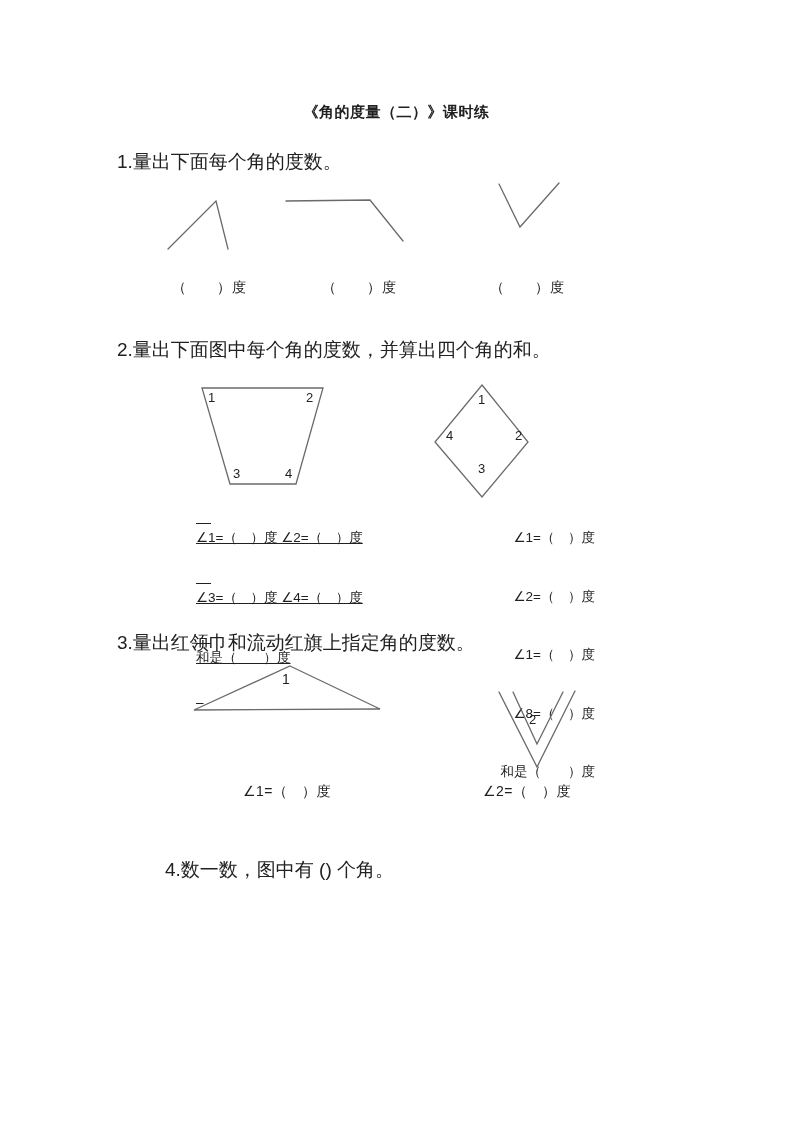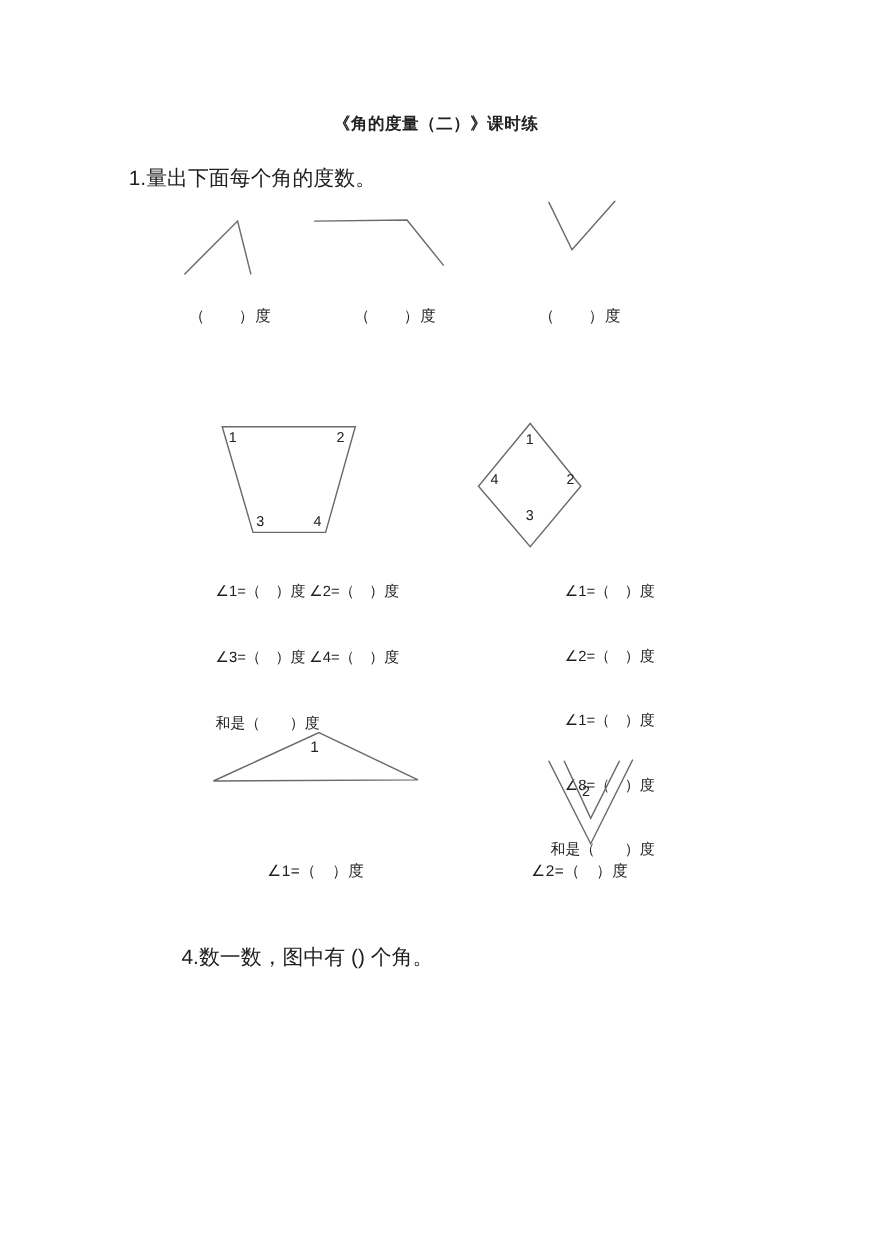--- a/index.html
+++ b/index.html
@@ -49,30 +49,31 @@
   <svg class="fig" style="left:150px;top:175px;" width="430" height="80" viewBox="150 175 430 80">
     <polyline points="168,249 216,201 228,249"></polyline>
     <polyline points="286,201 370,200 403,241"></polyline>
     <polyline points="499,184 520,227 559,183"></polyline>
   </svg>
 
   <div class="abs blank" style="left:172px;top:279px;">（　　）度</div>
   <div class="abs blank" style="left:322px;top:279px;">（　　）度</div>
   <div class="abs blank" style="left:490px;top:279px;">（　　）度</div>
 
+  <div class="abs q-heading" style="left:117px;top:337px;">2.量出下面图中每个角的度数，并算出四个角的和。</div>
 
   <svg class="fig" style="left:190px;top:378px;" width="145" height="115" viewBox="190 378 145 115">
     <polygon points="202,388 323,388 296,484 230,484"></polygon>
   </svg>
   <div class="abs fig-label" style="left:208px;top:390px;">1</div>
   <div class="abs fig-label" style="left:306px;top:390px;">2</div>
   <div class="abs fig-label" style="left:233px;top:466px;">3</div>
   <div class="abs fig-label" style="left:285px;top:466px;">4</div>
 
-  <div class="abs ans-block" style="left:196px;top:488px;">
+  <div class="abs ans-block" style="left:196px;top:488px;text-decoration:underline;">
     <div>∠1=（　）度 ∠2=（　）度</div>
     <div>∠3=（　）度 ∠4=（　）度</div>
     <div>和是（　　）度</div>
   </div>
 
   <svg class="fig" style="left:428px;top:378px;" width="108" height="126" viewBox="428 378 108 126">
     <polygon points="482,385 528,442 482,497 435,442"></polygon>
   </svg>
   <div class="abs fig-label" style="left:478px;top:392px;">1</div>
   <div class="abs fig-label" style="left:515px;top:428px;">2</div>
@@ -80,20 +81,21 @@
   <div class="abs fig-label" style="left:446px;top:428px;">4</div>
 
   <div class="abs ans-block-right" style="left:470px;top:489px;width:125px;">
     <div>∠1=（　）度</div>
     <div>∠2=（　）度</div>
     <div>∠1=（　）度</div>
     <div>∠8=（　）度</div>
     <div>和是（　　）度</div>
   </div>
 
+  <div class="abs q-heading" style="left:117px;top:630px;">3.量出红领巾和流动红旗上指定角的度数。</div>
 
   <svg class="fig" style="left:188px;top:660px;" width="198" height="56" viewBox="188 660 198 56">
     <polygon points="290,666 380,709 194,710"></polygon>
   </svg>
   <div class="abs fig-label" style="left:282px;top:671px;font-size:14px;">1</div>
 
   <svg class="fig" style="left:493px;top:685px;" width="88" height="88" viewBox="493 685 88 88">
     <polyline points="499,692 537,767 575,691"></polyline>
     <polyline points="513,692 537,744 563,692"></polyline>
   </svg>

